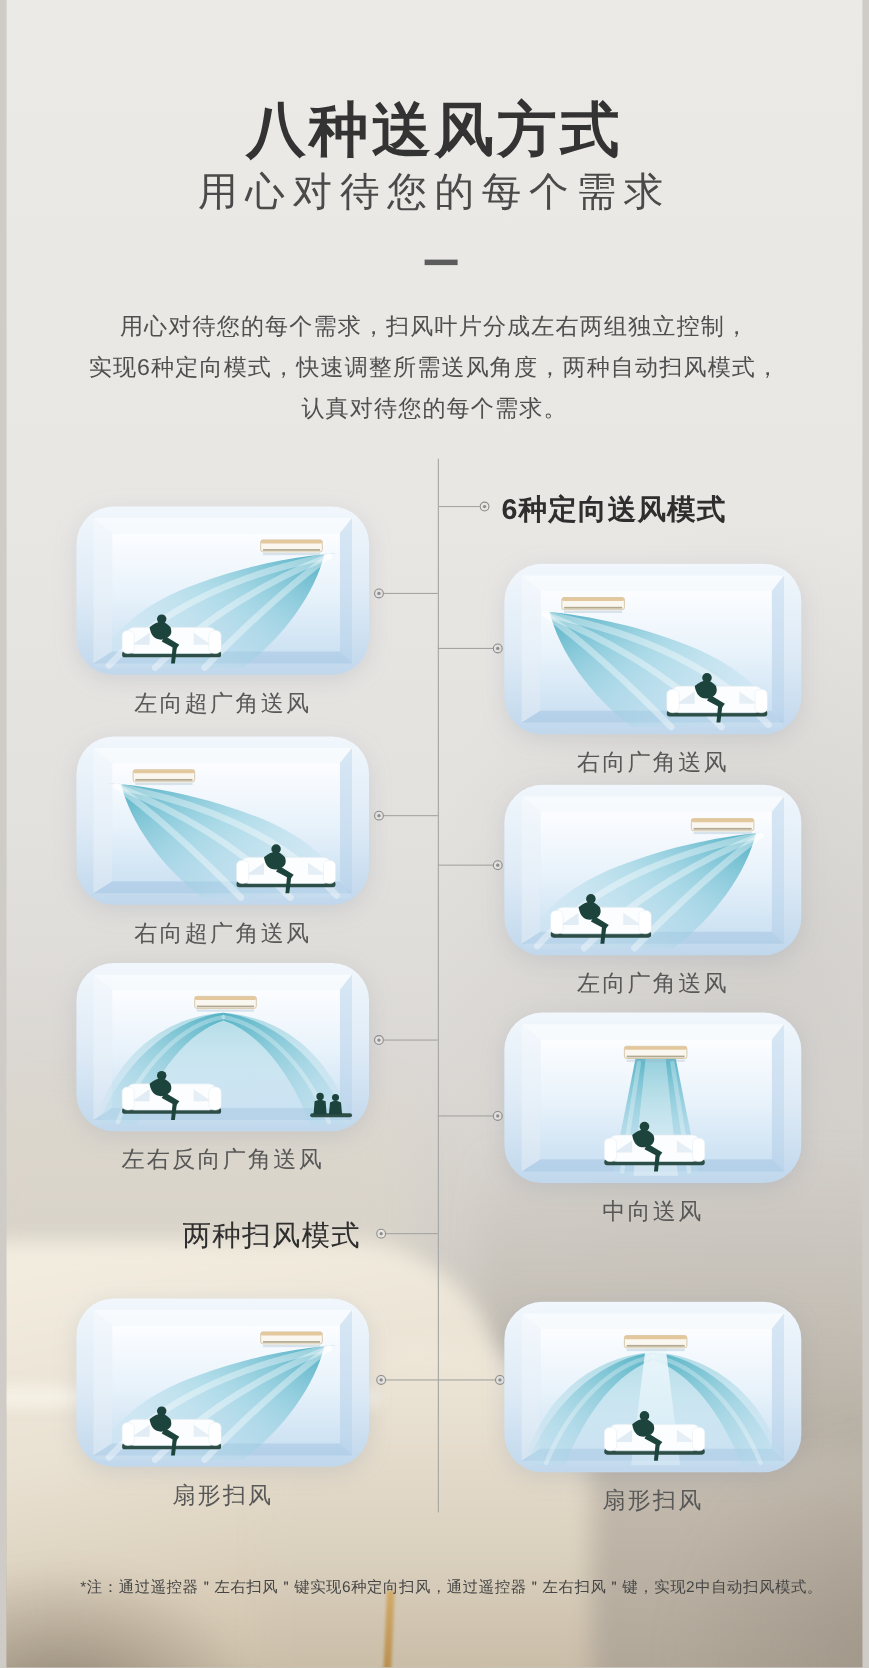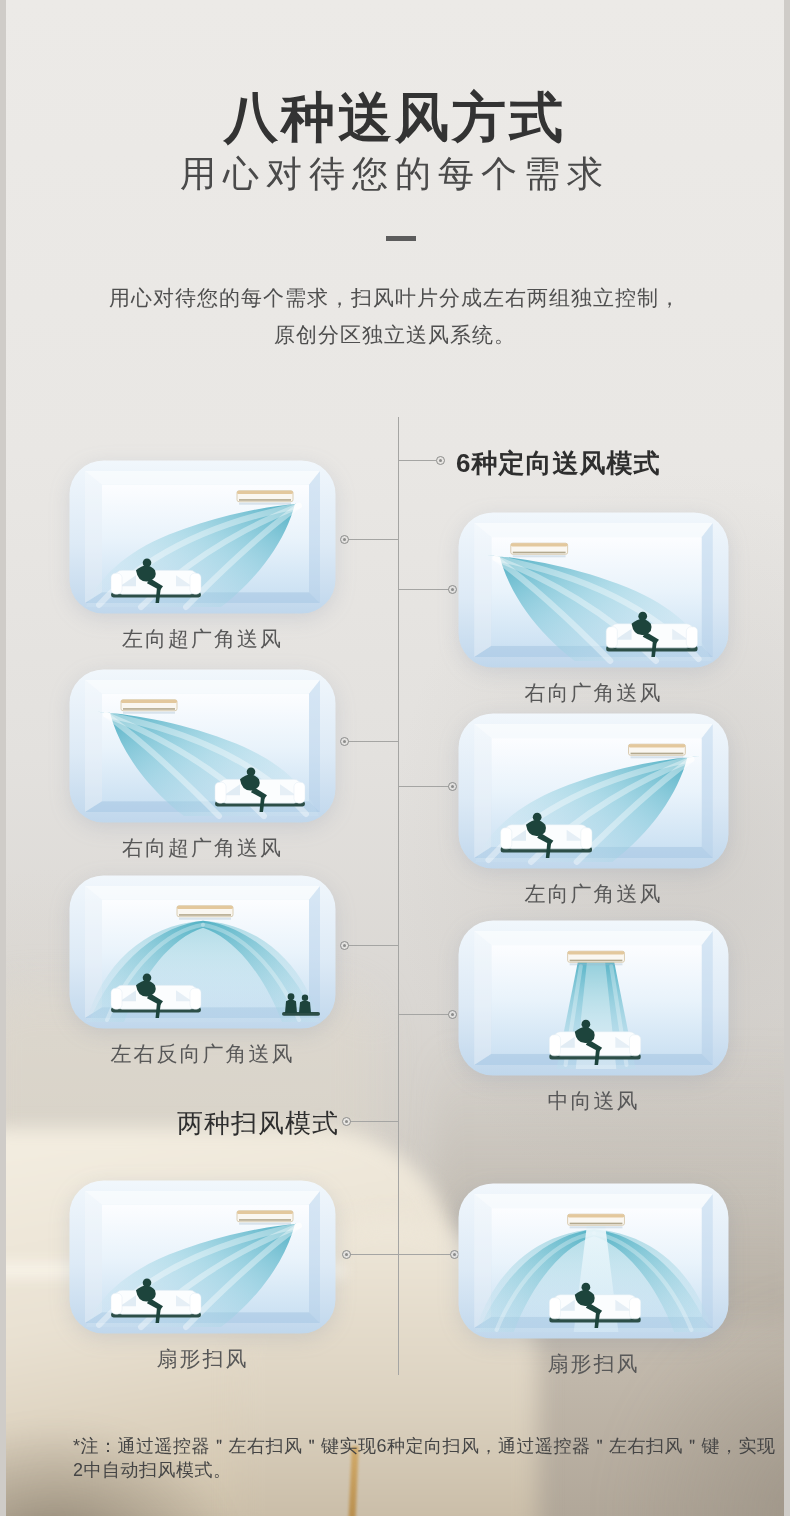--- a/index.html
+++ b/index.html
@@ -39,34 +39,34 @@
   .hl-l1{left:336px;top:539px;width:56px}          .nd-l1{left:334px;top:535px}
   .hl-r1{left:392px;top:589px;width:58px}          .nd-r1{left:442px;top:585px}
   .hl-l2{left:336px;top:741px;width:56px}          .nd-l2{left:334px;top:737px}
   .hl-r2{left:392px;top:786px;width:58px}          .nd-r2{left:442px;top:782px}
   .hl-l3{left:336px;top:945px;width:56px}          .nd-l3{left:334px;top:941px}
   .hl-r3{left:392px;top:1014px;width:58px}         .nd-r3{left:442px;top:1010px}
   .hl-lab2{left:339px;top:1121px;width:53px}       .nd-lab2{left:336px;top:1117px}
   .hl-bottom{left:340px;top:1254px;width:108px}    .nd-b1{left:336px;top:1250px} .nd-b2{left:444px;top:1250px}
   .section-label{position:absolute;font-size:26px;font-weight:500;color:#2e2e2e;letter-spacing:1px;}
   .sec-directional{left:450px;top:446px;font-weight:bold;}
-  .sec-sweep{left:160px;top:1106px;width:173px;text-align:right;}
+  .sec-sweep{left:160px;top:1106px;width:173px;}
   
   .card{position:absolute;display:flex;flex-direction:column;align-items:center;}
   .illu{filter:drop-shadow(0 5px 10px rgba(110,130,155,.18));}
   .col-l .illu{width:267px;height:154px;}
   .col-r .illu{width:271px;height:156px;}
   .illu svg{display:block;width:100%;height:100%;}
   .card-label{margin-top:11px;font-size:21px;color:#585858;letter-spacing:2px;white-space:nowrap;}
   .p-l1{left:63px;top:460px}  .p-r1{left:452px;top:512px}
   .p-l2{left:63px;top:669px}  .p-r2{left:452px;top:713px}
   .p-l3{left:63px;top:875px}  .p-r3{left:452px;top:920px}
   .p-l4{left:63px;top:1180px} .p-r4{left:452px;top:1183px}
   
-  .footnote{position:absolute;left:67px;top:1434px;font-size:18px;color:#454545;letter-spacing:.5px;}
+  .footnote{position:absolute;left:67px;top:1434px;font-size:14px;color:#454545;letter-spacing:.5px;}
   .rib{fill:none;stroke:rgba(255,255,255,.38);stroke-width:6;stroke-linecap:round;}
   .rib2{fill:none;stroke:rgba(255,255,255,.3);stroke-width:4;stroke-linecap:round;}
 </style>
 </head>
 <body>
 
 <div class="page">
 
   <div class="scene">
     <div class="bg-vignette"></div>
@@ -78,21 +78,22 @@
     <div class="dark-corner-left"></div>
     <div class="dark-corner-right"></div>
     <div class="lamp-pole"></div>
   </div>
 
   <h1 class="page-title">八种送风方式</h1>
   <h2 class="page-subtitle">用心对待您的每个需求</h2>
   <div class="title-dash"></div>
   <div class="desc">
     <div>用心对待您的每个需求，扫风叶片分成左右两组独立控制，</div>
-    <div>原创分区独立送风系统。</div>
+    <div>实现6种定向模式，快速调整所需送风角度，两种自动扫风模式，</div>
+    <div>认真对待您的每个需求。</div>
   </div>
 
   <div class="vline"></div>
   <div class="hline hl-lab1"></div>
   <div class="node nd-lab1"></div>
   <div class="hline hl-l1"></div>
   <div class="node nd-l1"></div>
   <div class="hline hl-r1"></div>
   <div class="node nd-r1"></div>
   <div class="hline hl-l2"></div>

